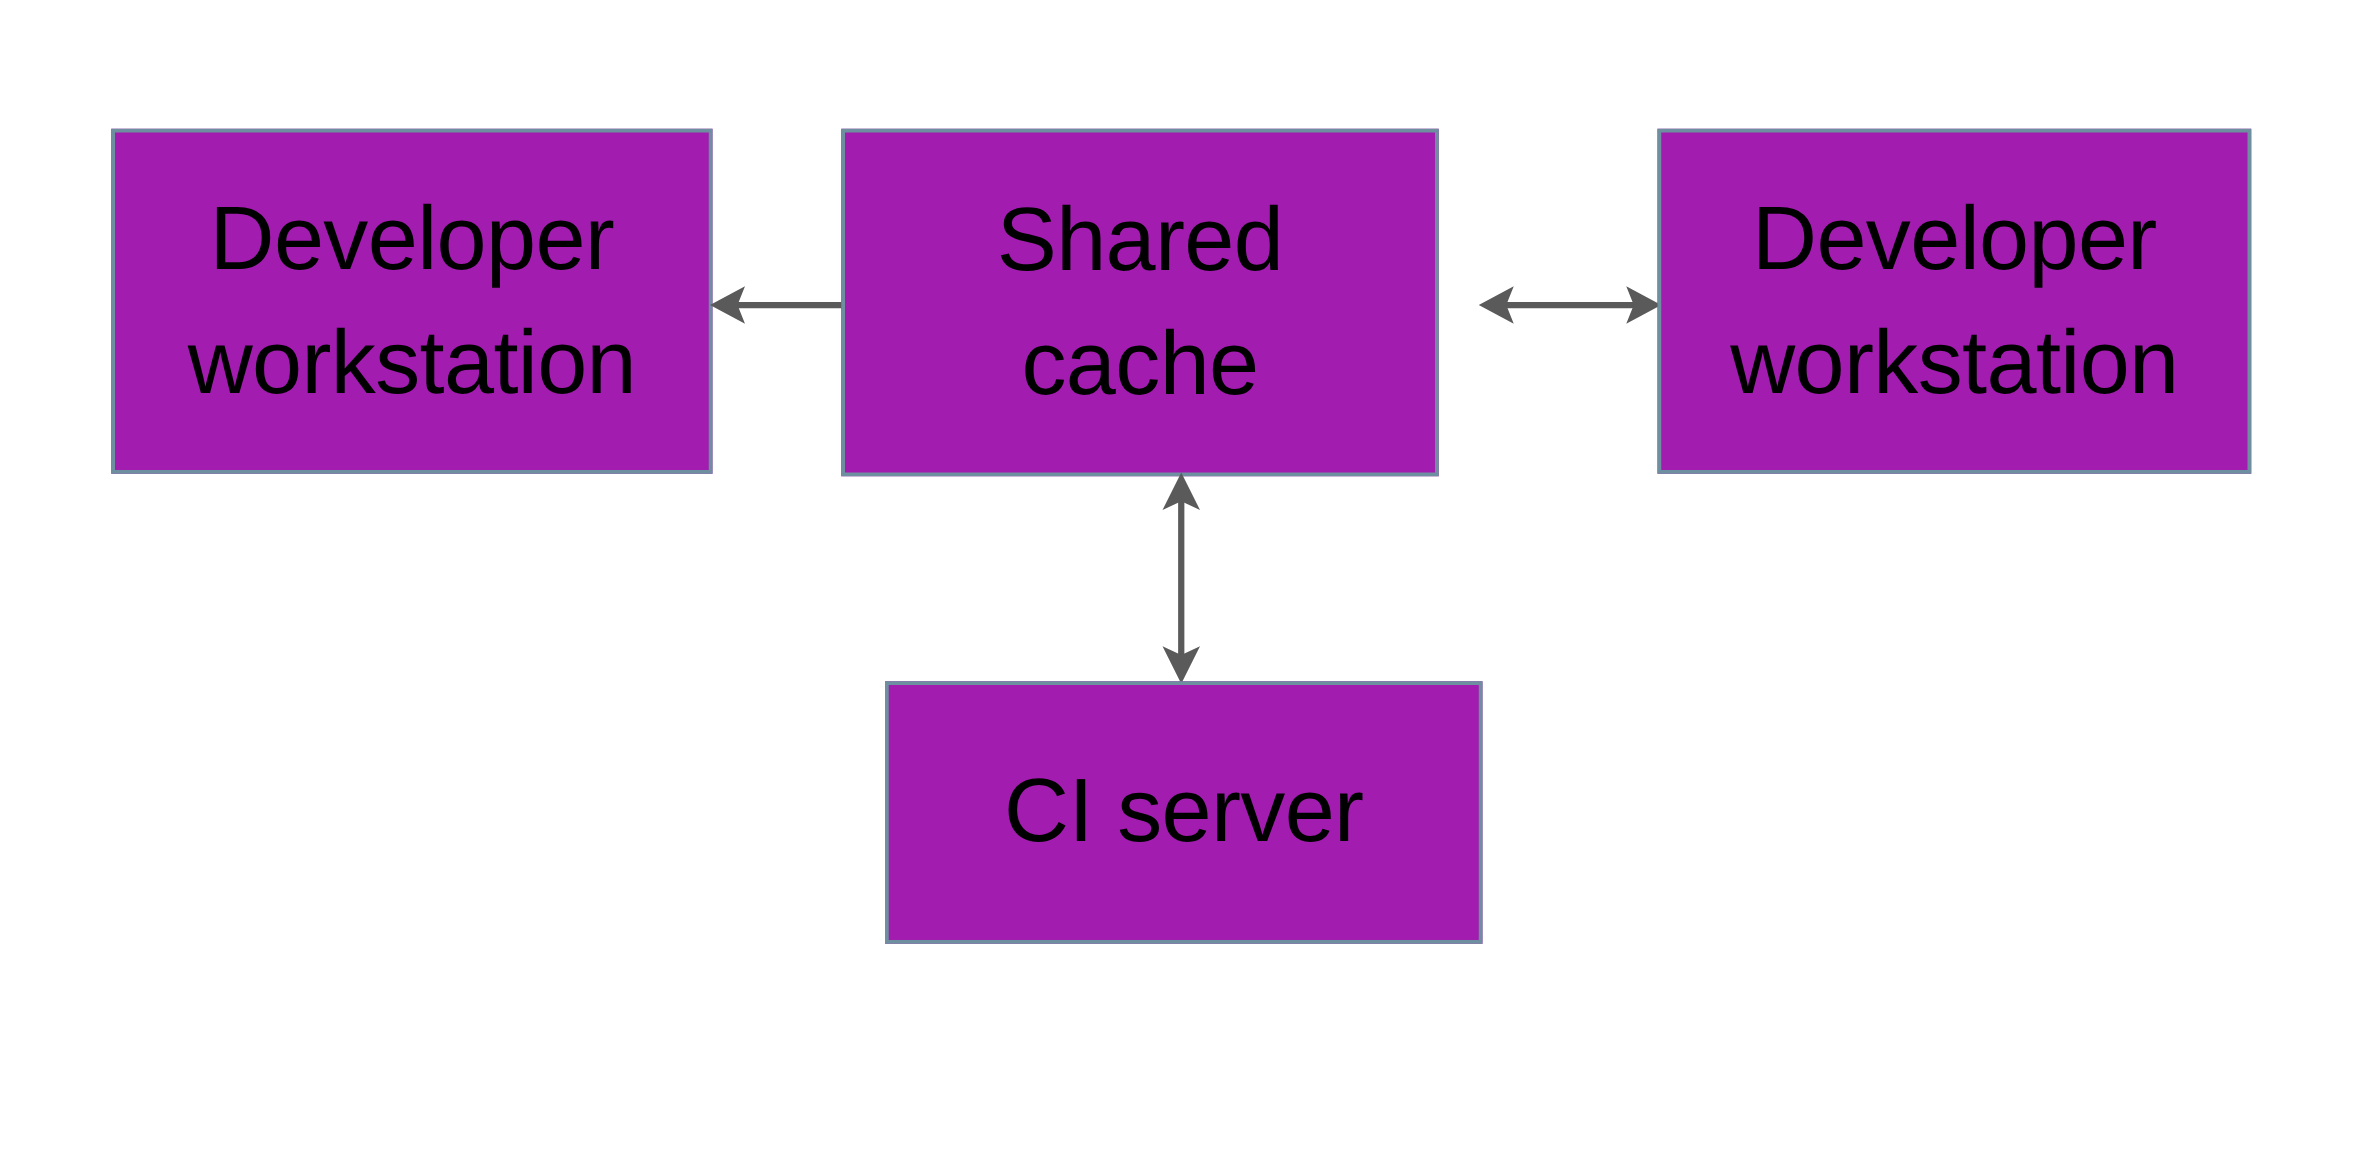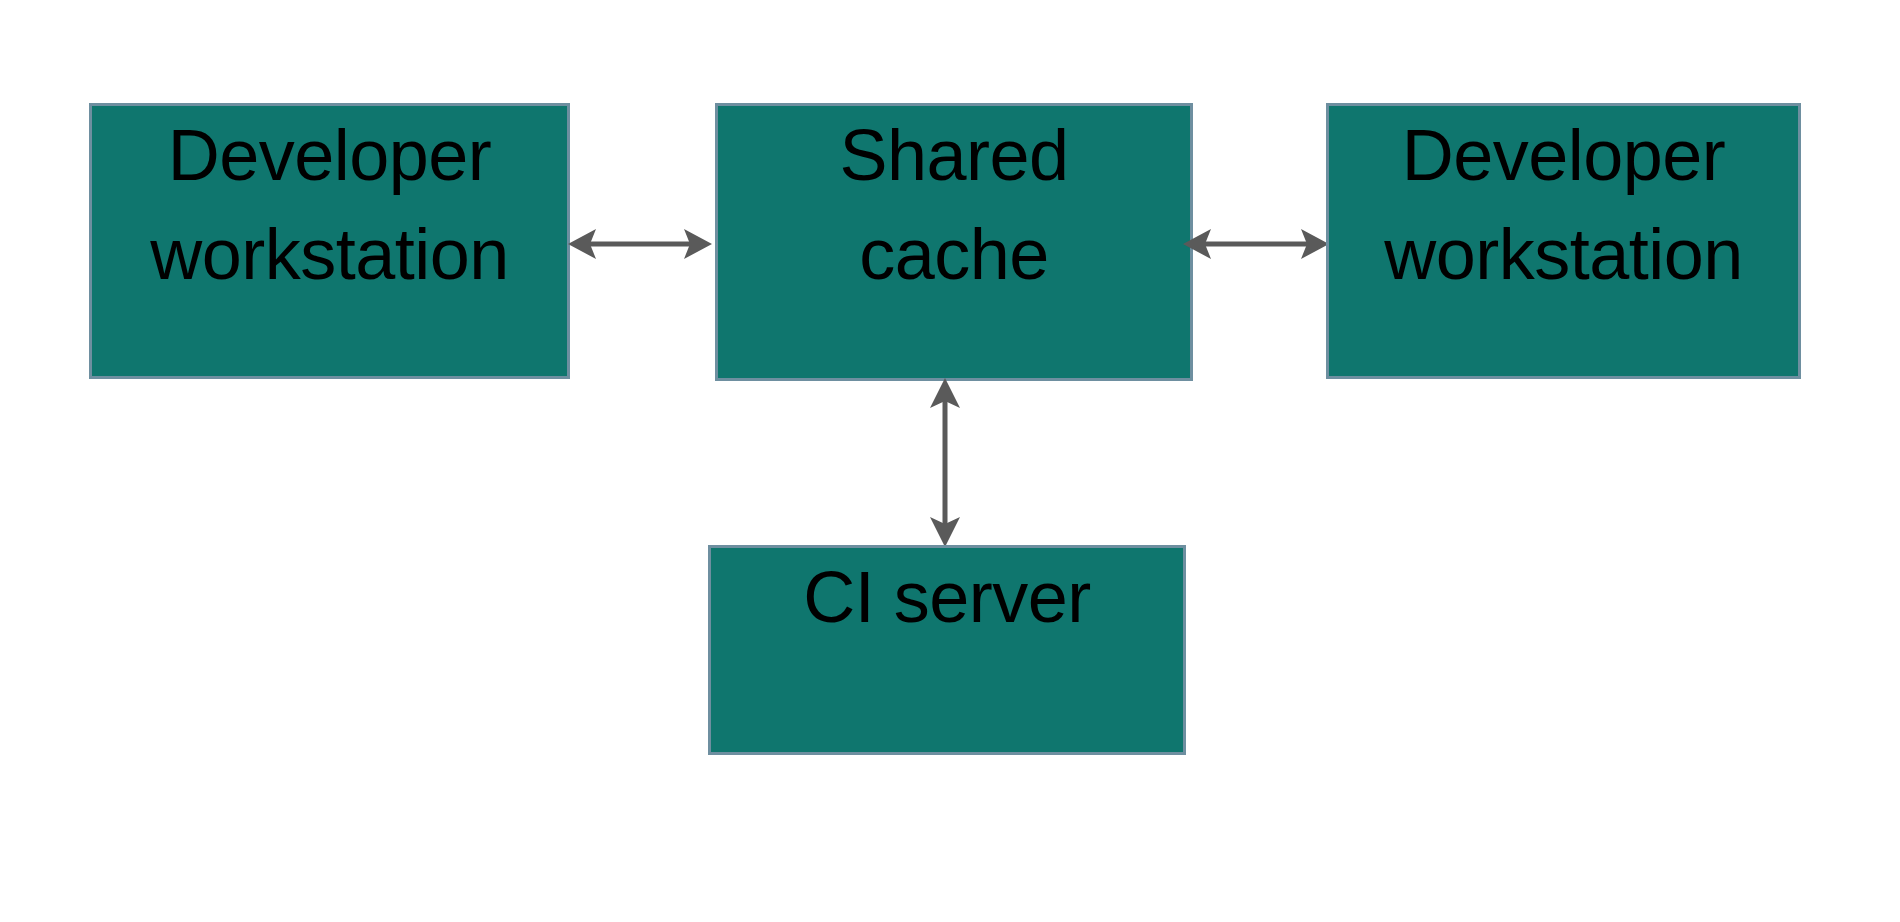--- a/index.html
+++ b/index.html
@@ -15,39 +15,39 @@
   }
   #diagram-canvas {
     position: relative;
     width: 1900px;
     height: 922px;
     background: #ffffff;
   }
   .node-box {
     position: absolute;
     box-sizing: border-box;
-    background: #0f766e;
+    background: #a21caf;
     border: 3px solid #6e8fa0;
     display: flex;
-    align-items: flex-start;
+    align-items: center;
     justify-content: center;
     text-align: center;
   }
   .node-label {
     font-family: "Liberation Sans", sans-serif;
     font-size: 72px;
     line-height: 1.38;
     color: #000000;
     font-weight: 400;
     letter-spacing: -0.5px;
     white-space: pre-line;
     padding: 0 10px;
   }
   .node-dev-left   { left: 89px;  top: 103px; width: 481px; height: 276px; }
-  .node-shared     { left: 715px; top: 103px; width: 478px; height: 278px; }
+  .node-shared     { left: 673px; top: 103px; width: 478px; height: 278px; }
   .node-dev-right  { left: 1326px; top: 103px; width: 475px; height: 276px; }
   .node-ci         { left: 708px; top: 545px; width: 478px; height: 210px; }
 
   .connector {
     position: absolute;
     overflow: visible;
   }
   .conn-left-shared  { left: 566px;  top: 218px; width: 148px; height: 52px; }
   .conn-shared-right { left: 1181px; top: 218px; width: 150px; height: 52px; }
   .conn-shared-ci    { left: 919px;  top: 376px; width: 52px;  height: 173px; }

